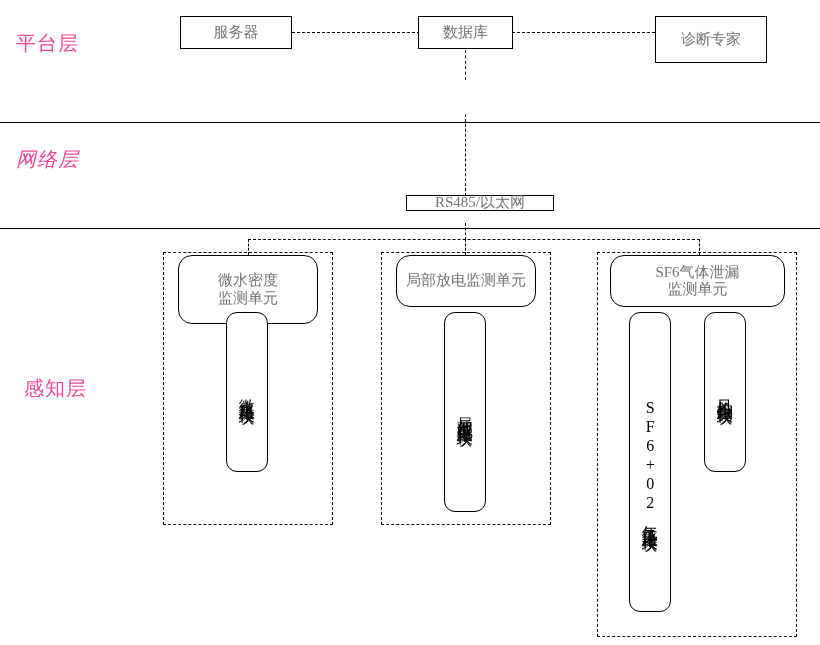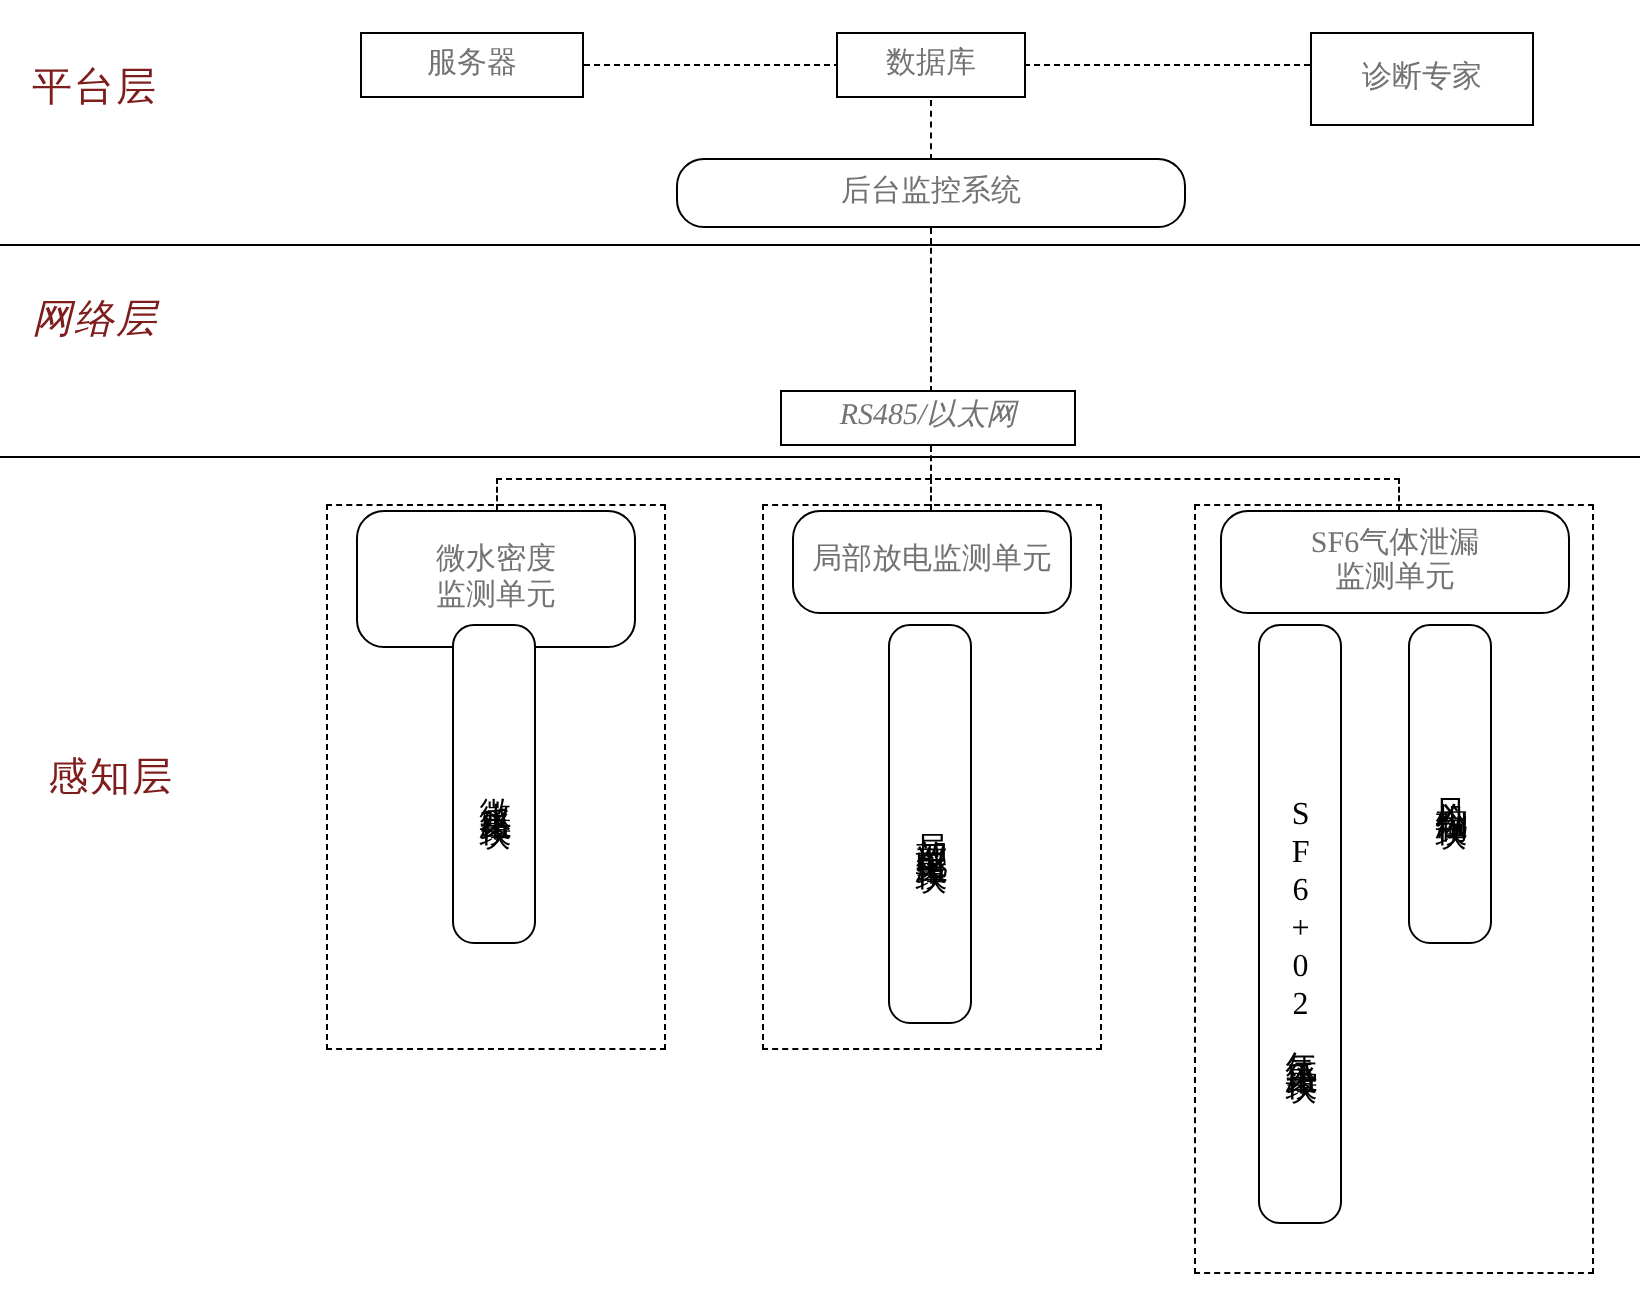--- a/index.html
+++ b/index.html
@@ -27,21 +27,21 @@
     height: 0;
     border-top: 1.5px solid #000;
   }
 
   
   .layer-title {
     position: absolute;
     font-size: 20px;
     letter-spacing: 1px;
     white-space: nowrap;
-    color: #7f1d1d;
+    color: #ec4899;
   }
 
   
   .sbox {
     position: absolute;
     box-sizing: border-box;
     border: 1.3px solid #000;
     background: #fff;
     display: flex;
     align-items: center;
@@ -107,25 +107,24 @@
   <div class="layer-title" style="left:24px; top:375px;">感知层</div>
 
   <div class="hline" style="left:292px; top:32px; width:378px;"></div>
 
   <div class="vline" style="left:465px; top:50px; height:30px;"></div>
 
   <div class="sbox" style="left:180px; top:16px; width:112px; height:33px;">服务器</div>
   <div class="sbox" style="left:418px; top:16px; width:95px; height:33px;text-align:center;">数据库</div>
   <div class="sbox" style="left:655px; top:16px; width:112px; height:47px;">诊断专家</div>
 
-  <div class="sbox rbox-lg" style="left:338px; top:79px; width:255px; height:35px;">后台监控系统</div>
 
   <div class="vline" style="left:465px; top:114px; height:82px;"></div>
 
-  <div class="sbox" style="left:390px; top:195px; width:148px; height:28px;font-style:italic;">RS485/以太网</div>
+  <div class="sbox" style="left:406px; top:195px; width:148px; height:16px;">RS485/以太网</div>
 
   <div class="vline" style="left:465px; top:223px; height:17px;"></div>
   <div class="hline" style="left:248px; top:239px; width:452px;"></div>
   <div class="vline" style="left:248px; top:239px; height:16px;"></div>
   <div class="vline" style="left:465px; top:239px; height:16px;"></div>
   <div class="vline" style="left:699px; top:239px; height:16px;"></div>
 
   <div class="dgroup" style="left:163px; top:252px; width:170px; height:273px;"></div>
   <div class="sbox rbox-lg" style="left:178px; top:255px; width:140px; height:69px; flex-direction:column;">
     <span>微水密度</span>

